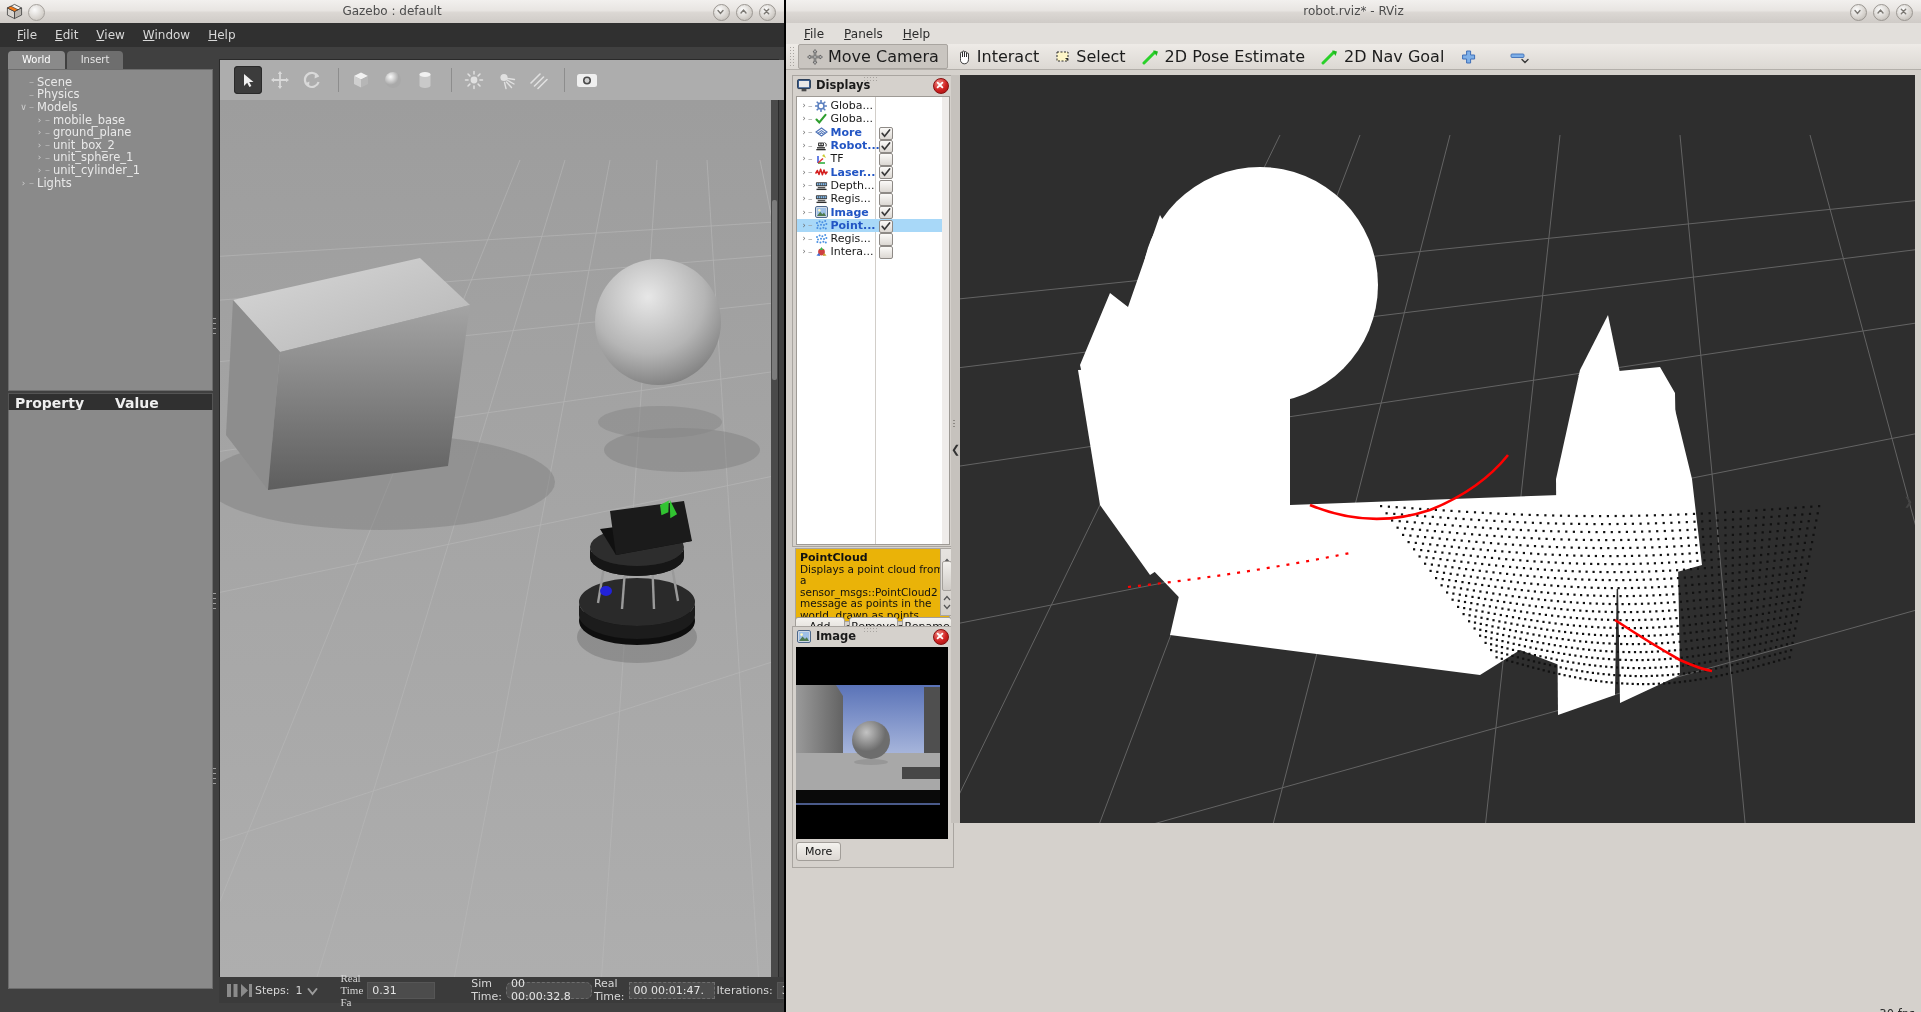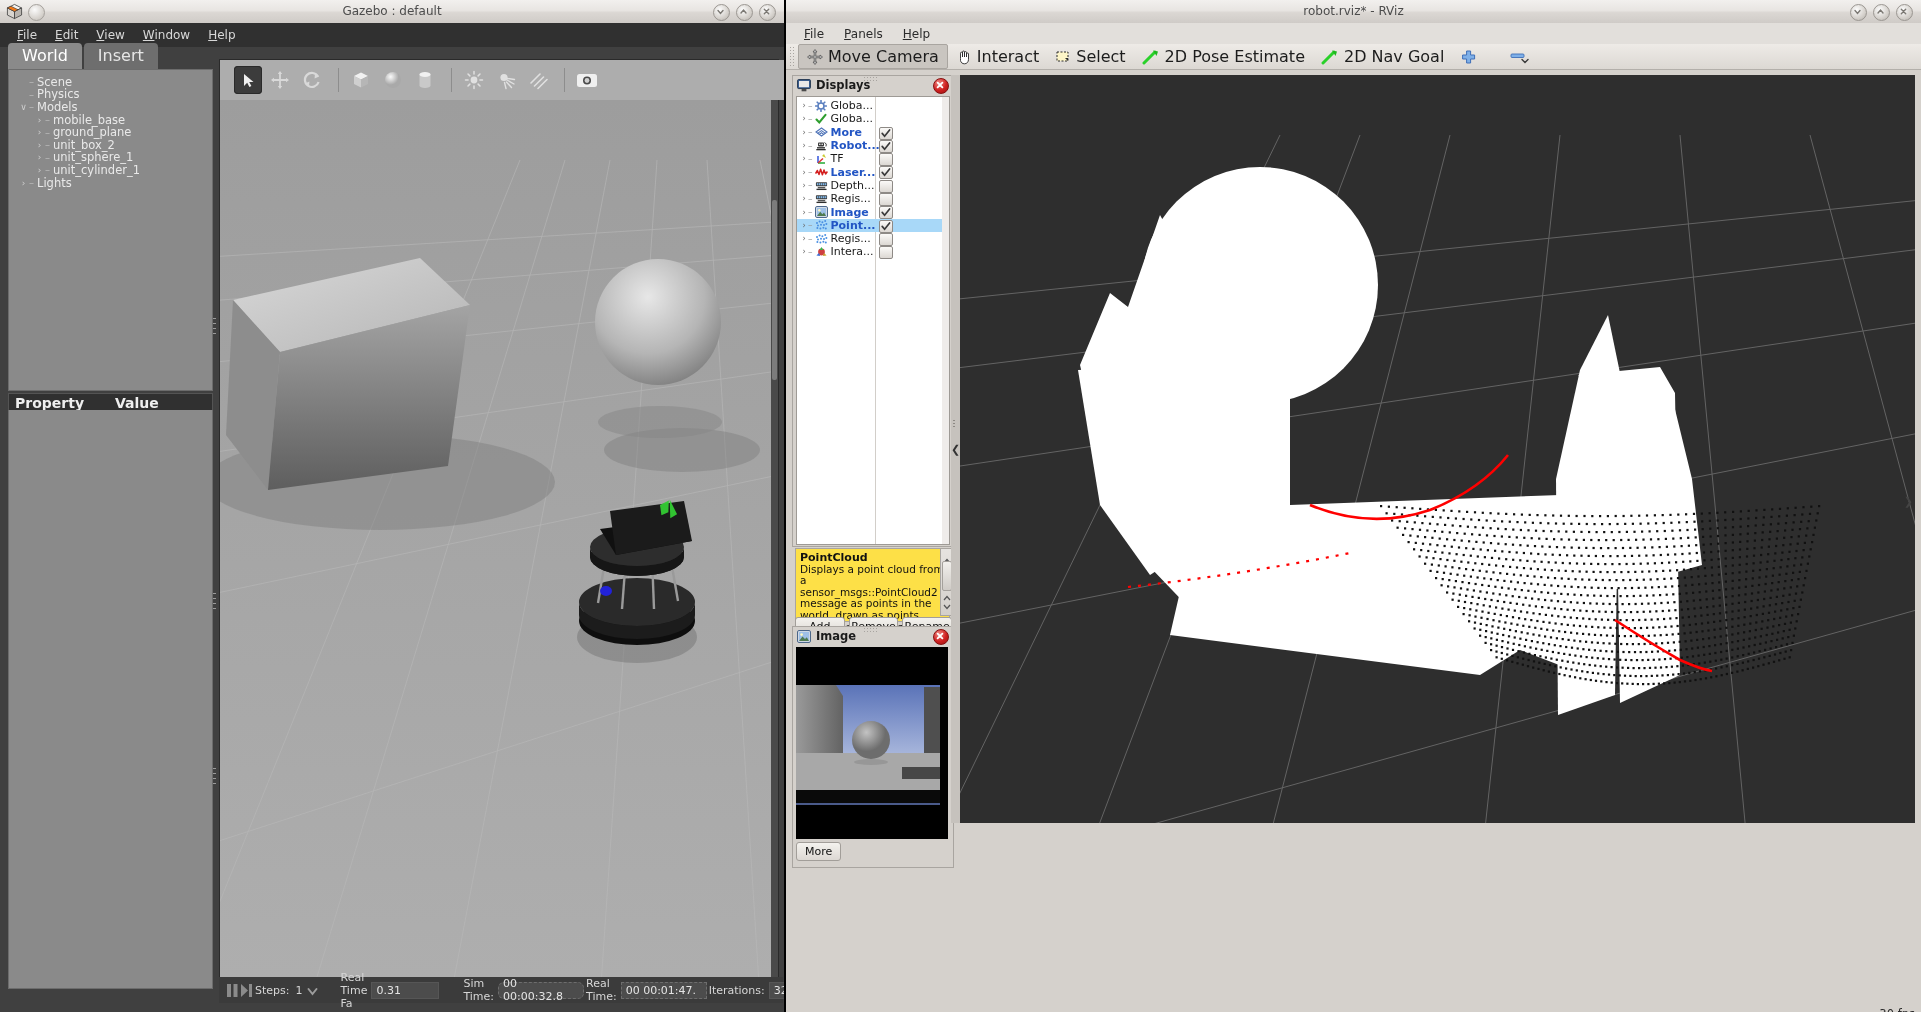--- a/index.html
+++ b/index.html
@@ -24,21 +24,21 @@
     border:1px solid #a6a29d;}
 
   
   #gazebo{left:0;top:0;width:784px;height:1012px;background:#3b3b3b;}
   #gz-body{position:absolute;left:0;top:23px;width:784px;height:989px;background:#404040;}
   .gz-menubar{height:24px;background:#303030;display:flex;align-items:center;padding-left:8px;}
   .gz-menu{font-size:12px;color:#d8d8d8;padding:3px 9px;}
   .gz-menu u{text-decoration:underline;}
 
   .gz-tabs{position:absolute;left:8px;top:24px;height:22px;display:flex;align-items:flex-end;}
-  .gz-tab{font-size:16px;color:#e6e6e6;padding:3px 14px 4px 14px;
+  .gz-tab{font-size:10px;color:#e6e6e6;padding:3px 14px 4px 14px;
     background:#6e6e6e;border-radius:4px 4px 0 0;margin-right:2px;}
   .gz-tab.sel{background:#8a8a8a;color:#fff;}
 
   #gz-left{position:absolute;left:8px;top:46px;width:203px;height:919px;}
   .gz-tree{position:absolute;left:0;top:0;width:203px;height:320px;background:#8a8a8a;
     border:1px solid #6c6c6c;}
   .gz-treerow{height:11.6px;display:flex;align-items:center;font-size:11.5px;color:#e9e9e9;
     white-space:nowrap;padding-top:1px;}
   .gz-arrow{width:9px;display:inline-block;text-align:center;font-size:9px;color:#cfcfcf;}
   .gz-dash{color:#b9b9b9;font-size:10px;padding:0 3px 0 1px;}
@@ -106,21 +106,21 @@
   .tlabel{flex:0 0 auto;}
   .tlabel.en{color:#2255c4;font-weight:bold;}
   .tlabel.dis{color:#1a1a1a;}
   .tck{position:absolute;left:82px;top:1px;width:12px;height:11px;border:1px solid #8e8a86;
     border-radius:2px;background:linear-gradient(to bottom,#fbfaf8,#dcd8d3);}
   .tck svg{position:absolute;left:0;top:0;}
   .tcolsep{position:absolute;left:78px;top:0;width:1px;height:447px;background:#d2cec9;}
   .tscroll{position:absolute;right:0;top:0;width:7px;height:447px;background:#efeceA;}
 
   #rv-desc{position:absolute;left:6px;top:525px;width:160px;height:88px;}
-  .descbox{position:absolute;left:3px;top:0;width:145px;height:66px;background:#fde047;
+  .descbox{position:absolute;left:3px;top:0;width:145px;height:66px;background:#eab308;
     border:1px solid #a9a5a0;padding:3px 4px;font-size:10.5px;color:#111;line-height:11.6px;}
   .descbox b{font-size:11px;}
   .descbox a{color:#2255c4;text-decoration:underline;}
   .descscroll{position:absolute;left:148px;top:0;width:12px;height:66px;
     background:linear-gradient(to bottom,#e6e3df,#d4d0cb);border:1px solid #a9a5a0;}
   .ds-th{position:absolute;left:1px;top:12px;width:8px;height:28px;
     background:linear-gradient(to bottom,#f2f0ec,#cfcbc6);border:1px solid #a5a19c;border-radius:2px;}
   .descbtns{position:absolute;left:3px;top:69px;width:157px;display:flex;gap:4px;}
   .dbtn{flex:1;height:17px;font-size:11px;color:#111;text-align:center;line-height:17px;
     background:linear-gradient(to bottom,#f4f2ee,#dcd8d3);border:1px solid #a29e99;border-radius:3px;}
@@ -453,23 +453,23 @@
               <rect x="10" y="1" width="3" height="13" fill="#8b8b8b"></rect>
             </svg>
         </div>
         <div class="sb-lbl" style="margin-left:2px;">Steps:</div>
         <div class="sb-lbl" style="margin-left:6px;">1</div>
         <div style="margin-left:5px;">
           <svg width="11" height="9" viewBox="0 0 11 9">
               <path d="M1.5 2 L5.5 7 L9.5 2" fill="none" stroke="#9c9c9c" stroke-width="2" stroke-linecap="round"></path>
             </svg>
         </div>
-        <div class="sb-lbl" style="margin-left:22px;">Real Time Fa</div>
+        <div class="sb-lbl" style="margin-left:22px;font-family:Liberation Serif, serif;">Real Time Fa</div>
         <div class="sb-field" style="border-style:solid;border-color:#565656;">0.31</div>
-        <div class="sb-lbl" style="margin-left:24px;">Sim Time:</div>
+        <div class="sb-lbl" style="margin-left:36px;">Sim Time:</div>
         <div class="sb-field" style="min-width:76px;border-radius:6px;">00 00:00:32.8</div>
         <div class="sb-lbl" style="margin-left:2px;">Real Time:</div>
         <div class="sb-field" style="min-width:76px;">00 00:01:47.</div>
         <div class="sb-lbl" style="margin-left:2px;">Iterations:</div>
         <div class="sb-field" style="min-width:58px;border-style:solid;border-color:#565656;">32812</div>
 
       </div>
     </div>
   </div>
 

